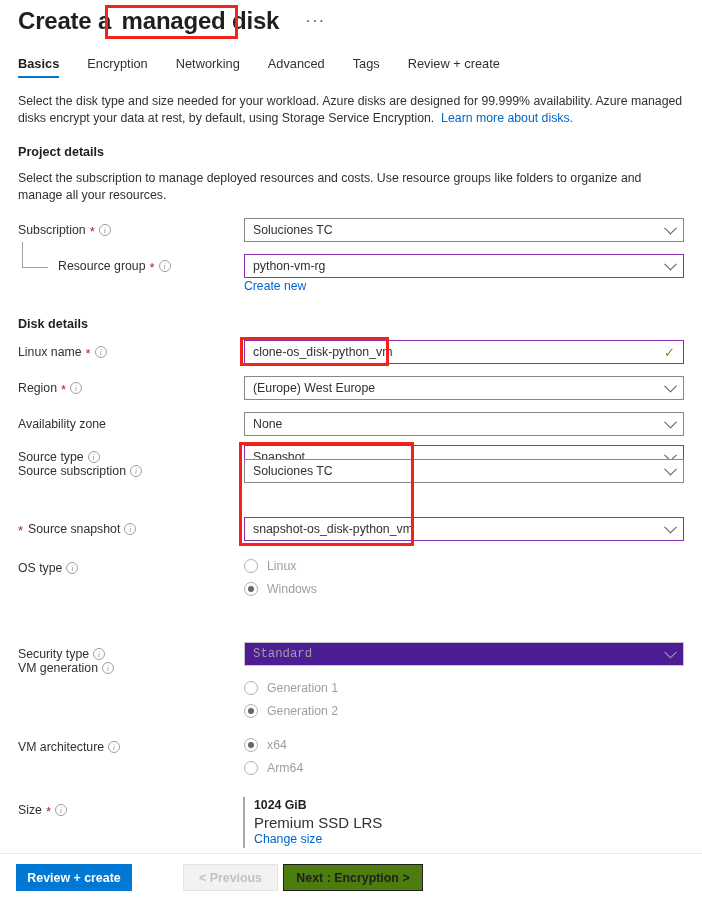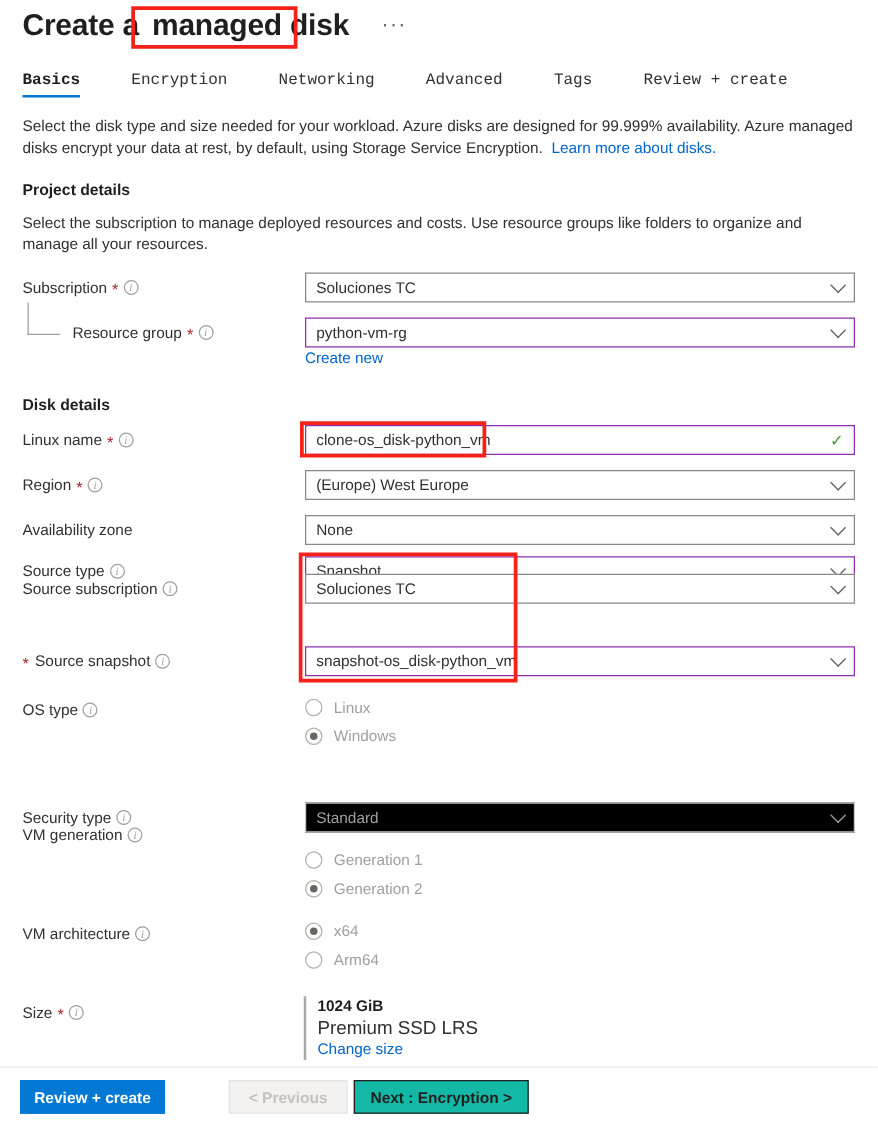--- a/index.html
+++ b/index.html
@@ -53,22 +53,21 @@
   }
   #redbox-title  { left: 105px; top: 5px;   width: 133px; height: 34px; }
   #redbox-disk   { left: 240px; top: 337px; width: 149px; height: 29px; }
   #redbox-source { left: 239px; top: 442px; width: 175px; height: 104px; }
 
   
   .tabs {
     position: absolute;
     left: 18px; top: 56px;
     display: flex; 
-    gap: 16px;
-    font-family: Liberation Mono, monospace;
+    gap: 3px;
   }
   .tab {
     font-size: 12.8px;
     color: #323130;
     padding: 0 14px 7px 0;
     margin-right: 11px;
     cursor: pointer;
     white-space: nowrap;
     position: relative;
   }
@@ -158,24 +157,25 @@
     display: flex;
     align-items: center;
     padding: 0 8px;
     font-size: 12.3px;
     color: #323130;
     position: relative;
     cursor: pointer;
   }
   .ctl.purple { border-color: #8a2be2; border-color: #8b2fb0; }
   .ctl.disabled {
-    background: #000000;
+    background: #4c1d95;
     color: #a19f9d;
     border-color: #c8c6c4;
     cursor: default;
+    font-family: Liberation Mono, monospace;
   }
   .chev {
     position: absolute;
     right: 8px; top: 50%;
     transform: translateY(-55%);
     width: 9px; height: 9px;
     border-right: 1.3px solid #605e5c;
     border-bottom: 1.3px solid #605e5c;
     transform: translateY(-70%) rotate(45deg);
   }
@@ -266,21 +266,21 @@
     border: 1px solid #0078d4;
   }
   #btn-prev {
     left: 183px; width: 95px;
     background: #f3f2f1; color: #c4c2c0;
     border: 1px solid #e6e4e2;
     cursor: default;
   }
   #btn-next {
     left: 283px; width: 140px;
-    background: #14b8a6; color: #201f1e;
+    background: #4d7c0f; color: #201f1e;
     border: 1px solid #201f1e;
   }
 </style>
 </head>
 <body>
 
 <div class="title-row">
   <span class="page-title"><span>Create a </span><span class="title-highlight">managed disk</span></span>
   <span class="ellipsis-btn">···</span>
 </div>

